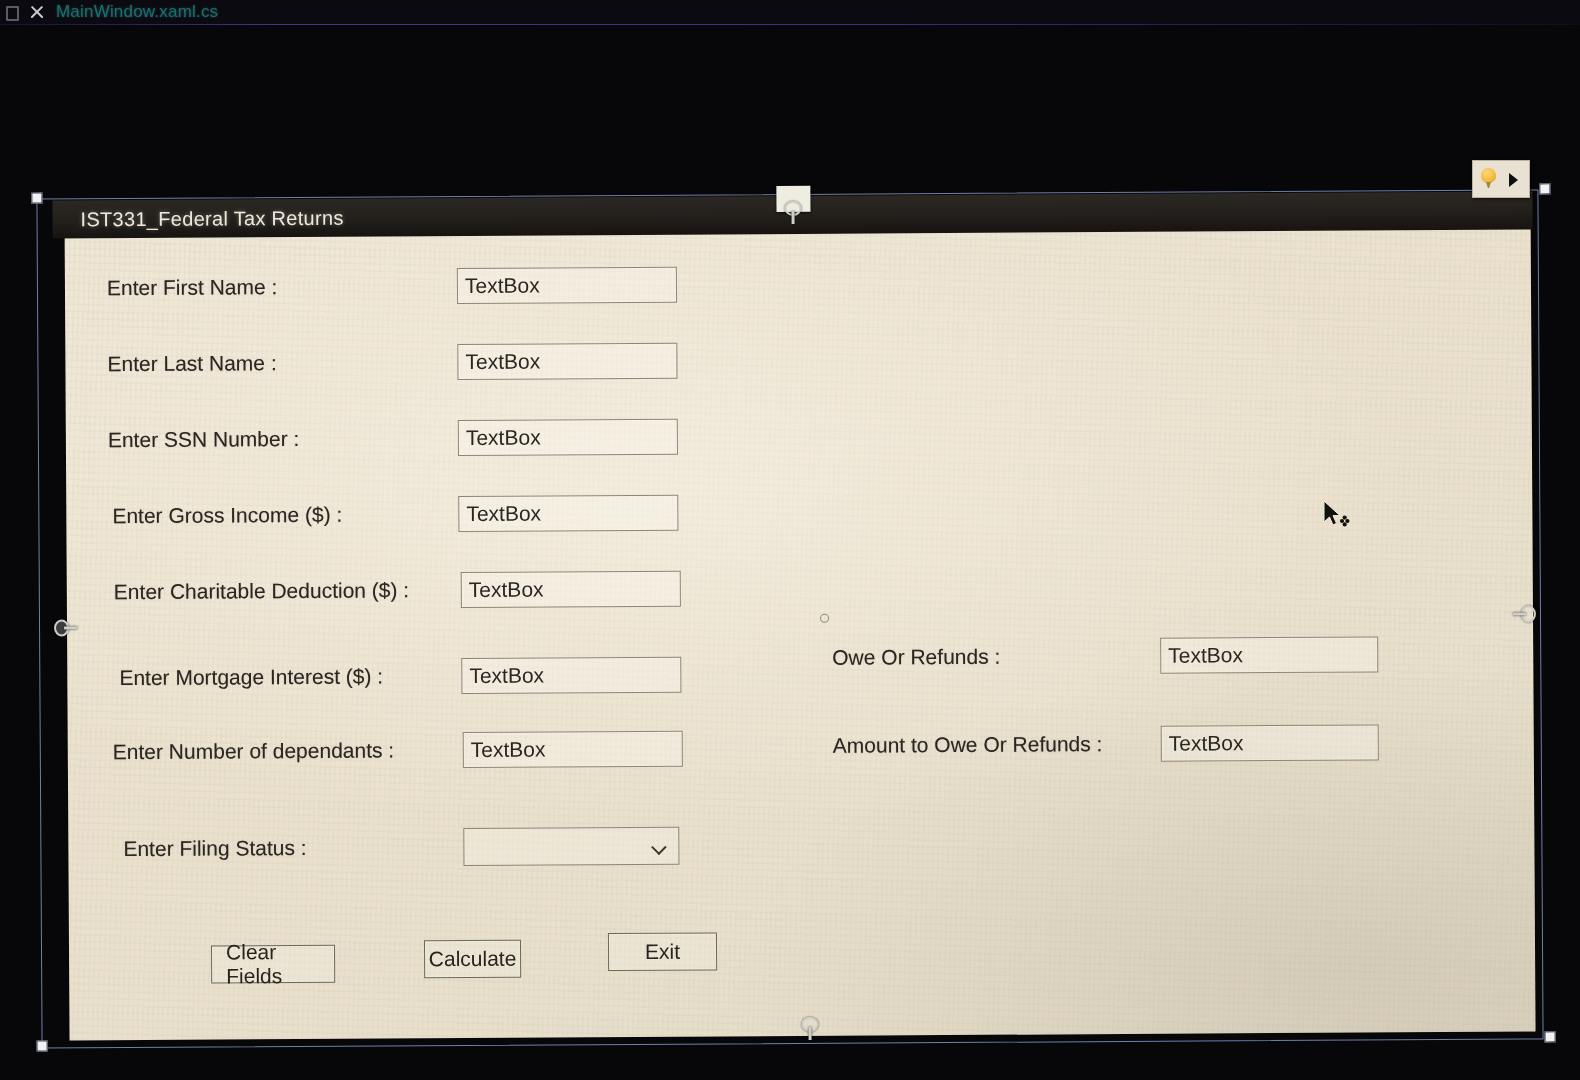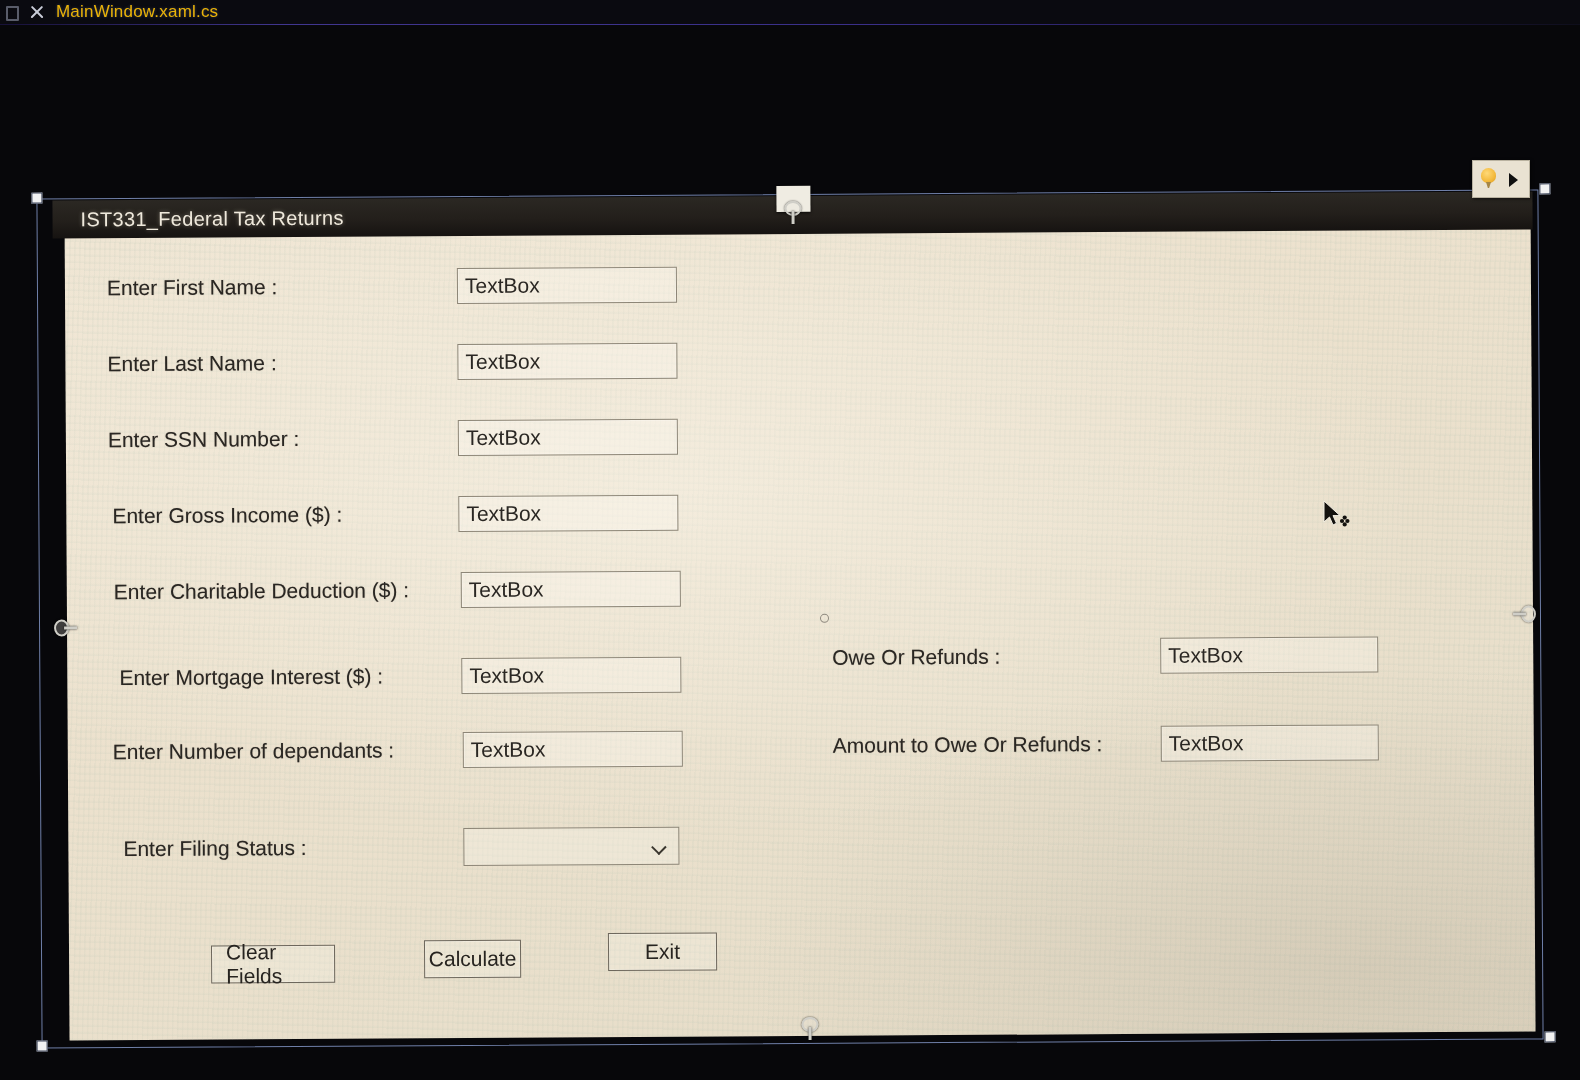--- a/index.html
+++ b/index.html
@@ -44,21 +44,21 @@
     flex: 0 0 auto; cursor: pointer;
   }
   #tabstrip .closex::before, #tabstrip .closex::after {
     content: ""; position: absolute;
     left: 1px; top: 8px; width: 16px; height: 2.4px;
     background: #c9ccd8; border-radius: 1px;
   }
   #tabstrip .closex::before { transform: rotate(45deg); }
   #tabstrip .closex::after  { transform: rotate(-45deg); }
   #tabstrip .tablabel {
-    color: #eab308; font-size: 17px;
+    color: #0f766e; font-size: 17px;
     letter-spacing: .2px;
     text-shadow: 0 0 3px rgba(150,160,200,.35);
     white-space: nowrap;
   }
   
   #tabstrip-underline {
     position: absolute; left: 0; top: 22px;
     width: 1580px; height: 3px;
     background: linear-gradient(90deg,#1a1340 0%, #4b3fa8 18%, #4337a0 55%, #241b56 85%, #10101e 100%);
     filter: blur(.6px);

